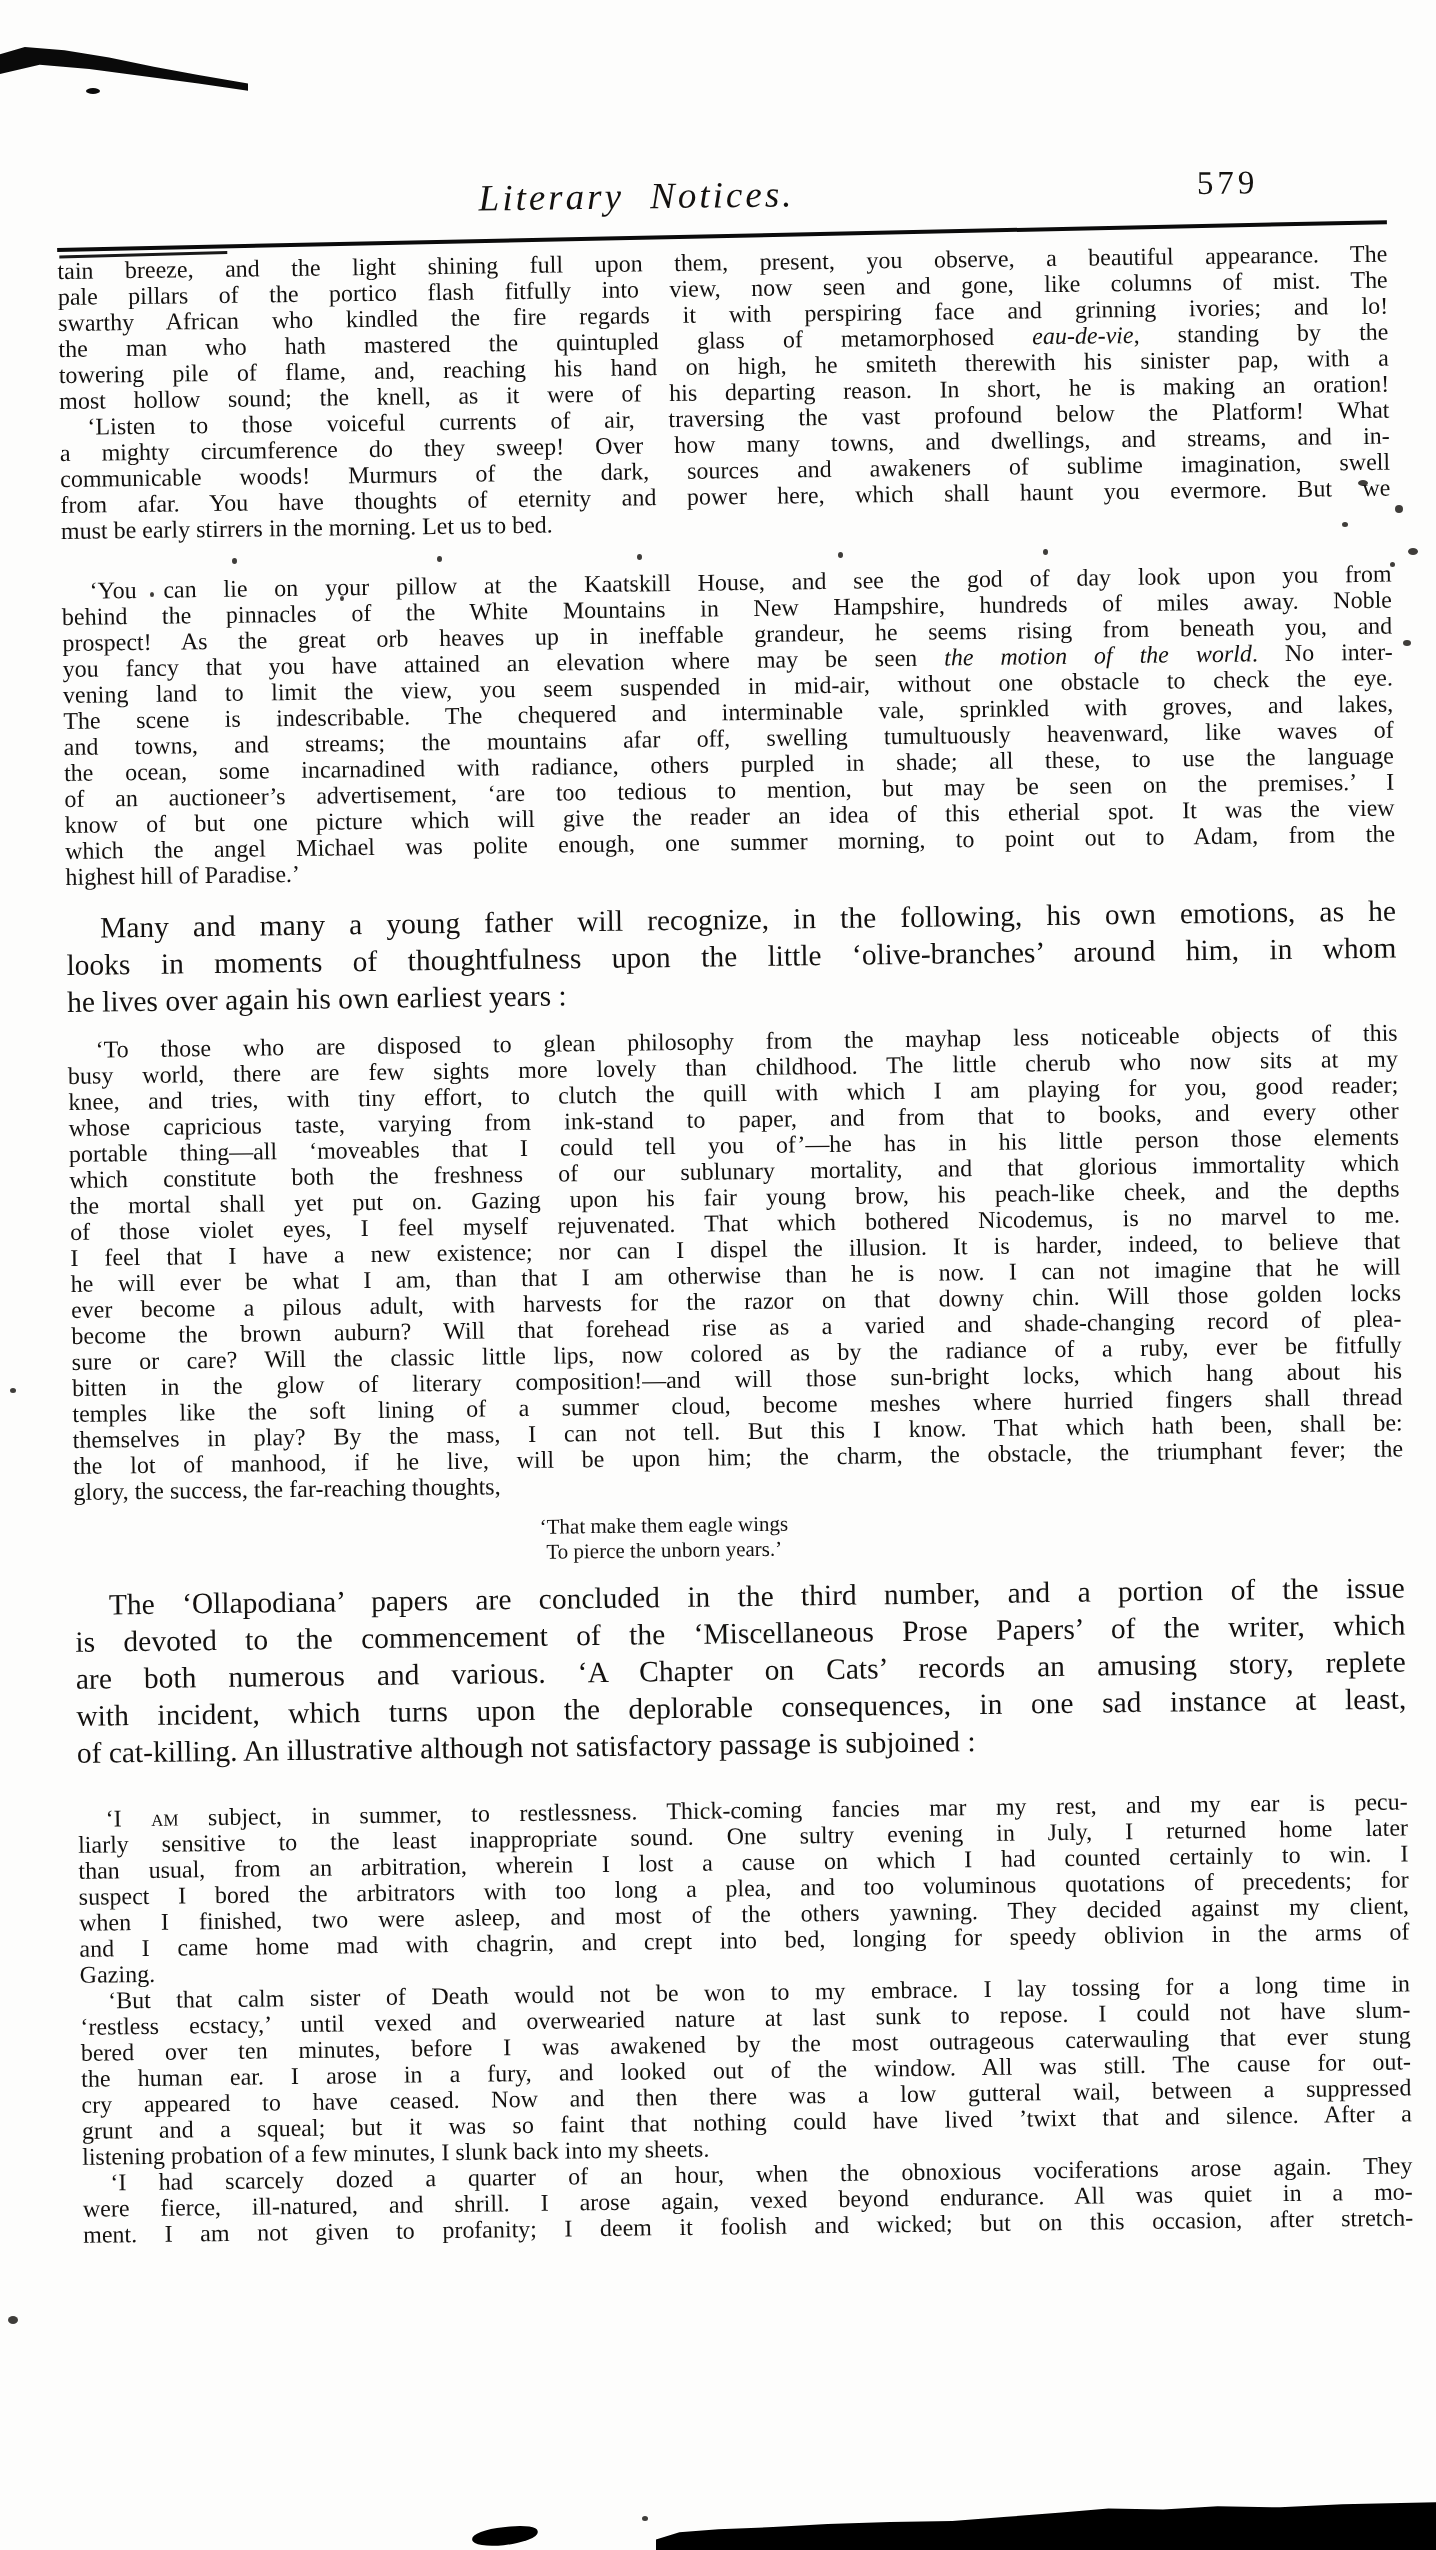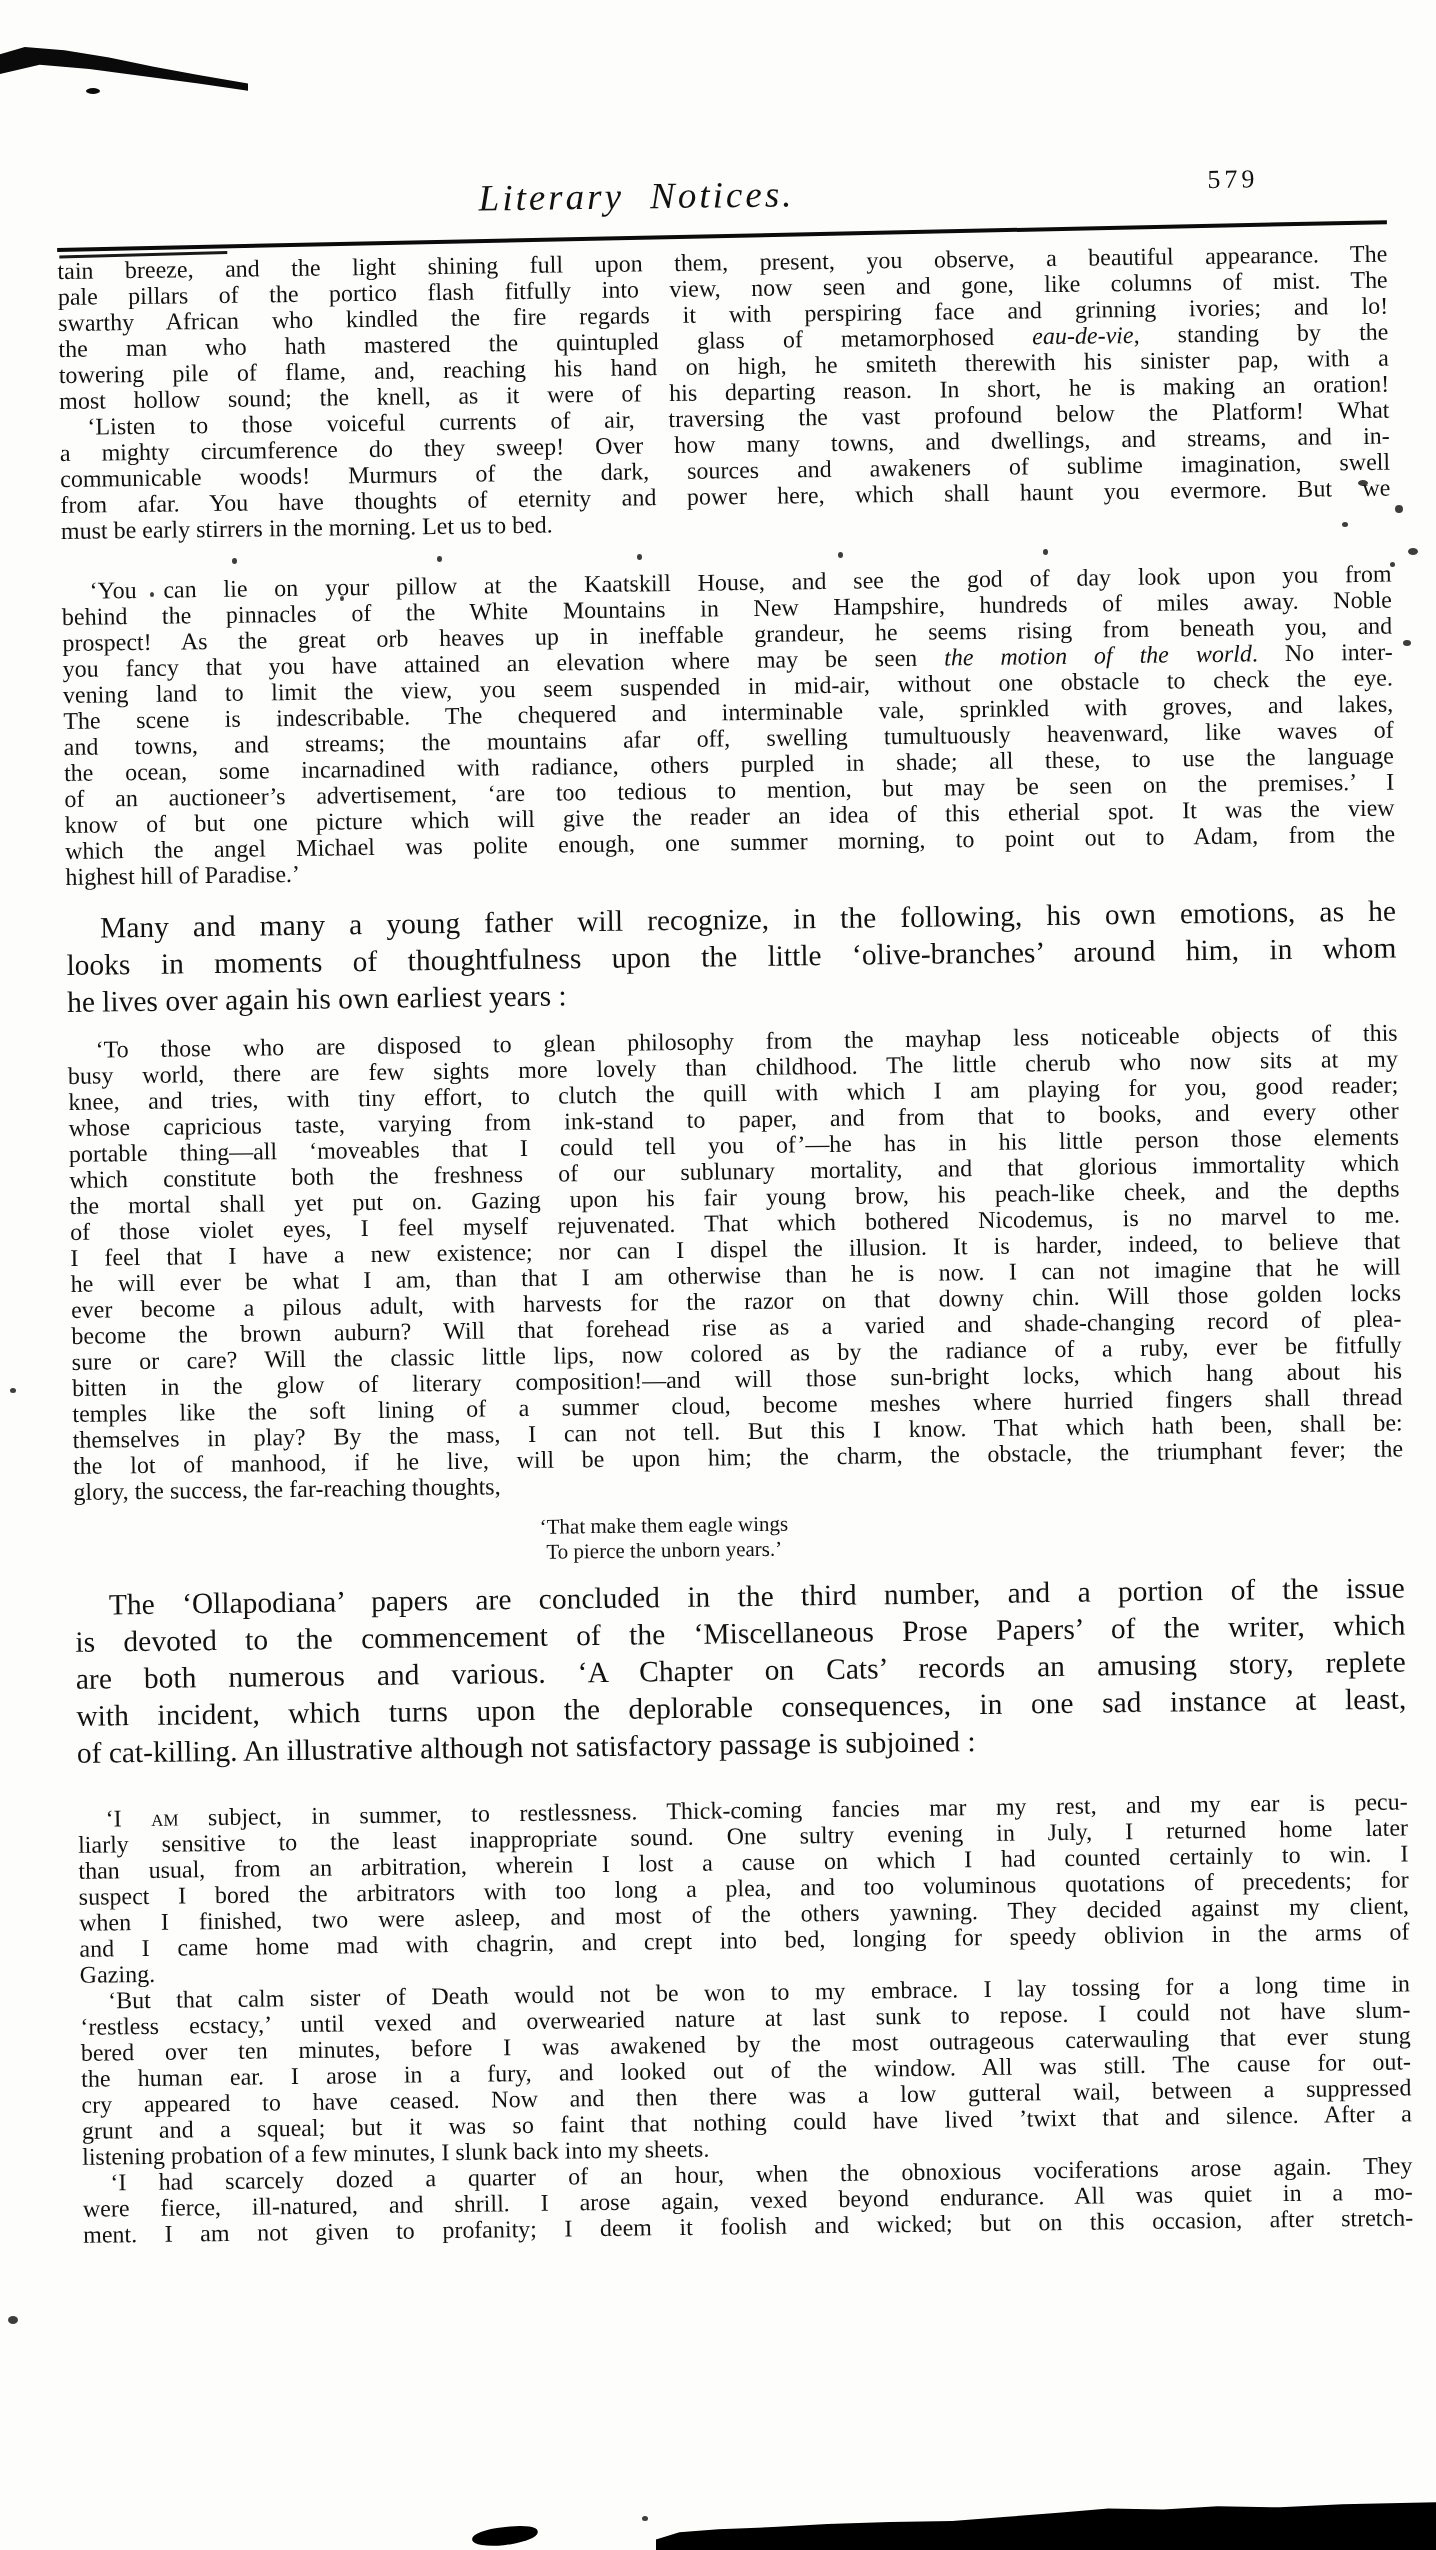--- a/index.html
+++ b/index.html
@@ -11,21 +11,21 @@
   
   .page-inner{
     position:absolute;left:56px;top:160px;width:1330px;
     transform:rotate(-0.75deg);transform-origin:0 0;
   }
   .header{position:relative;height:64px;}
   .title{
     position:absolute;top:22px;left:0;right:170px;text-align:center;
     font-style:italic;font-size:37px;letter-spacing:3px;word-spacing:14px;
   }
-  .pageno{position:absolute;top:20px;right:128px;font-size:26px;letter-spacing:4px;}
+  .pageno{position:absolute;top:20px;right:128px;font-size:33px;letter-spacing:4px;}
   .rule{
     position:relative;height:4px;background:#0b0b0b;margin-top:24px;
     transform:rotate(-0.45deg);transform-origin:0 50%;
   }
   .rule::after{
     content:"";position:absolute;left:2px;top:7px;width:168px;height:3px;background:#191919;
     transform:rotate(-0.3deg);
   }
   #text-content{margin-top:0;}
   .block{position:relative;}

